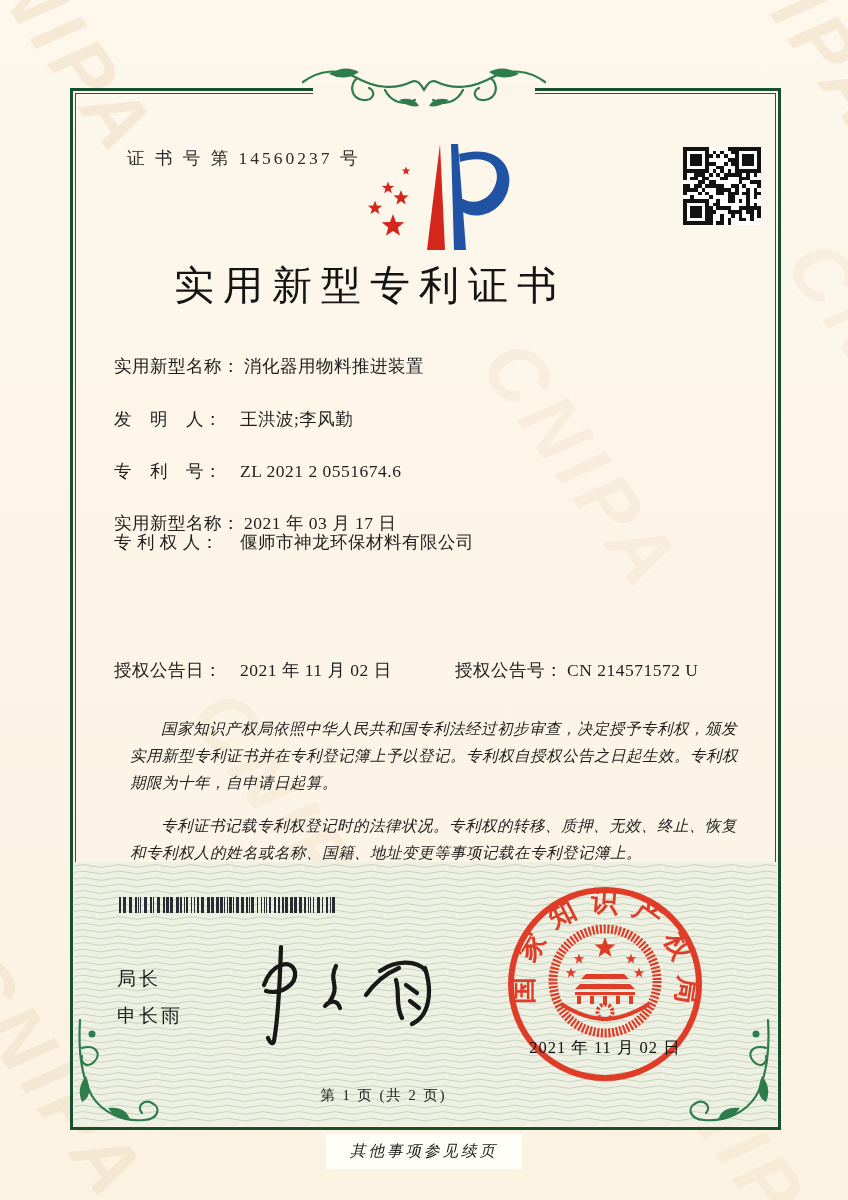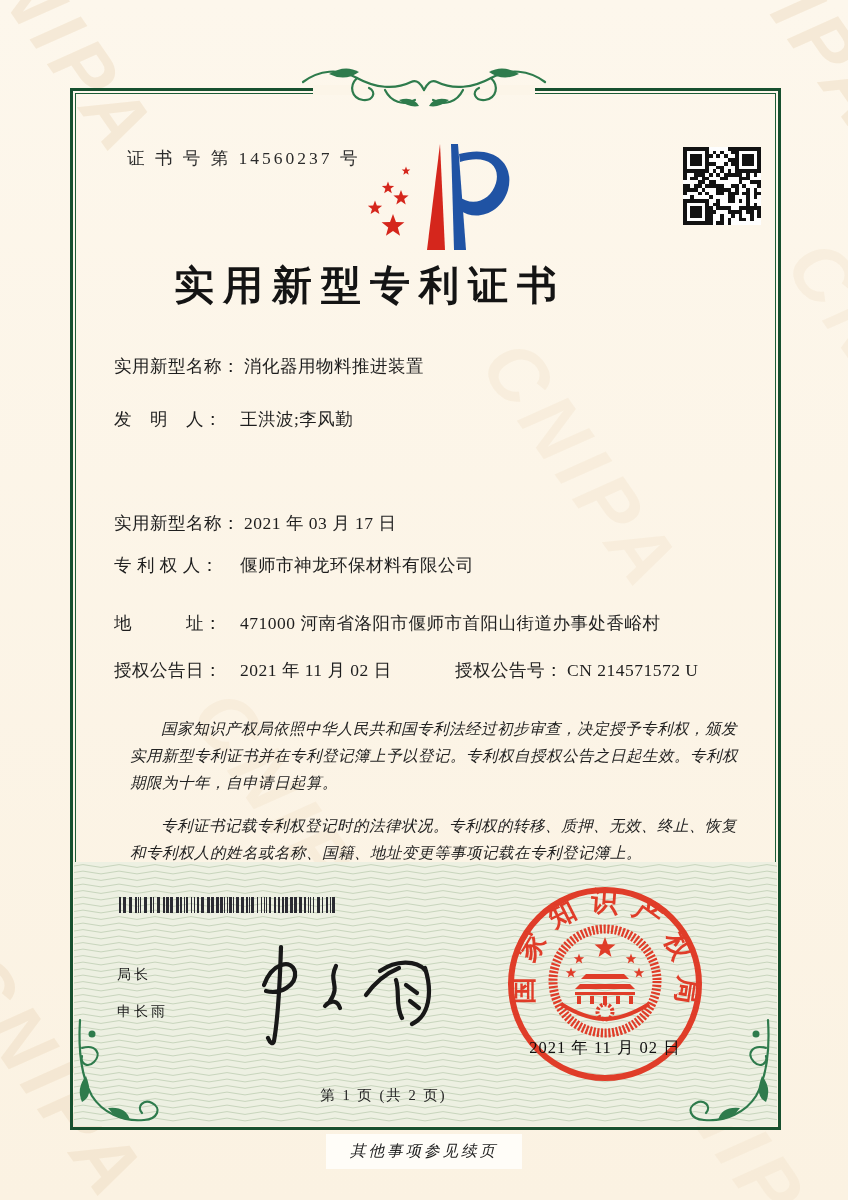--- a/index.html
+++ b/index.html
@@ -15,31 +15,31 @@
   .wm.faint{opacity:.32;}
   
   .frame{position:absolute;left:70px;top:88px;width:711px;height:1042px;
          border:3px solid #17502f;box-sizing:border-box;z-index:1;}
   .frame-inner{position:absolute;inset:2px;border:1px solid #1b5c36;}
   
   .guilloche{position:absolute;left:74px;top:862px;width:703px;height:264px;z-index:1;overflow:hidden;}
   
   .content{position:absolute;inset:0;z-index:2;}
   .cert-no{left:114px;top:146px;font-size:17.5px;letter-spacing:3px;color:#2b2b2b;margin-left:13px;}
-  .title{left:0;top:258px;width:740px;text-align:center;font-size:40px;font-weight:700;
+  .title{left:0;top:258px;width:740px;text-align:center;font-size:40px;font-weight:400;
          letter-spacing:9px;color:#141414;}
   .field-row{left:114px;width:655px;font-size:17.5px;letter-spacing:.5px;color:#1e1e1e;font-family:Liberation Serif, serif;}
   .field-label{display:inline-block;min-width:122px;}
   .field-value{margin-left:4px;}
   .grant2{position:absolute;left:341px;top:0;white-space:nowrap;text-align:center;}
   .paras{left:114px;top:700px;width:652px;font-size:15.5px;line-height:1.74;
          font-style:italic;color:#222;letter-spacing:.5px;}
   .paras p{margin:16px;text-indent:2em;}
   .director{left:117px;font-family:Liberation Serif, serif;
-            font-size:14px;letter-spacing:3px;color:#1b1b1b;}
+            font-size:19px;letter-spacing:3px;color:#1b1b1b;}
   .page-num{left:70px;top:1086px;width:627px;text-align:center;font-size:14.5px;
             letter-spacing:2px;color:#222;}
   .cont-box{left:50%;transform:translateX(-50%);top:1134px;background:#fffdf8;
             padding:7px 24px;font-style:italic;font-size:15.5px;letter-spacing:3px;
             color:#222;z-index:3;white-space:nowrap;}
   .seal-date{left:505px;top:1037px;width:200px;text-align:center;font-size:16.5px;
              letter-spacing:1px;color:#101010;z-index:4;}
   svg{display:block;}
   .orn path{stroke:#2e7b4c;stroke-width:2.2;fill:none;stroke-linecap:round;}
   .orn .leaf{fill:#2e7b4c;stroke:none;}
@@ -362,28 +362,28 @@
     </svg>
 
   <div class="abs title">实用新型专利证书</div>
 
   <div class="abs field-row" style="top:354px">
     <span class="field-label">实用新型名称：</span><span class="field-value">消化器用物料推进装置</span>
   </div>
   <div class="abs field-row" style="top:407px">
     <span class="field-label">发　明　人：</span><span class="field-value">王洪波;李风勤</span>
   </div>
+  <div class="abs field-row" style="top:459px">
+    <span class="field-label">专　利　号：</span><span class="field-value">ZL 2021 2 0551674.6</span>
+  </div>
   <div class="abs field-row" style="top:511px">
     <span class="field-label">实用新型名称：</span><span class="field-value">2021 年 03 月 17 日</span>
   </div>
-  <div class="abs field-row" style="top:553px">
+  <div class="abs field-row" style="top:530px">
     <span class="field-label">专 利 权 人：</span><span class="field-value">偃师市神龙环保材料有限公司</span>
-  </div>
-  <div class="abs field-row" style="top:611px">
-    <span class="field-label">地　　　址：</span><span class="field-value">471000 河南省洛阳市偃师市首阳山街道办事处香峪村</span>
   </div>
   <div class="abs field-row" style="top:658px">
     <span class="field-label">授权公告日：</span><span class="field-value">2021 年 11 月 02 日</span>
     <span class="grant2"><span>授权公告号：</span><span class="field-value">CN 214571572 U</span></span>
   </div>
 
   <div class="abs paras">
     <p>国家知识产权局依照中华人民共和国专利法经过初步审查，决定授予专利权，颁发实用新型专利证书并在专利登记簿上予以登记。专利权自授权公告之日起生效。专利权期限为十年，自申请日起算。</p>
     <p>专利证书记载专利权登记时的法律状况。专利权的转移、质押、无效、终止、恢复和专利权人的姓名或名称、国籍、地址变更等事项记载在专利登记簿上。</p>
   </div>

